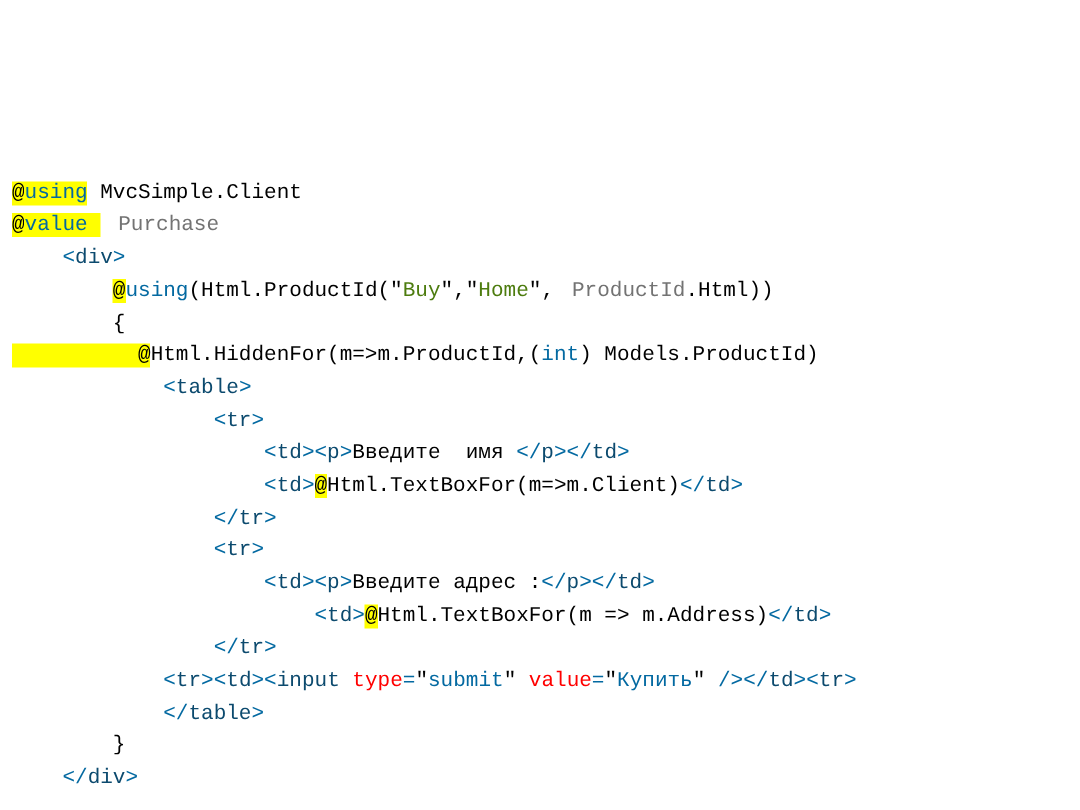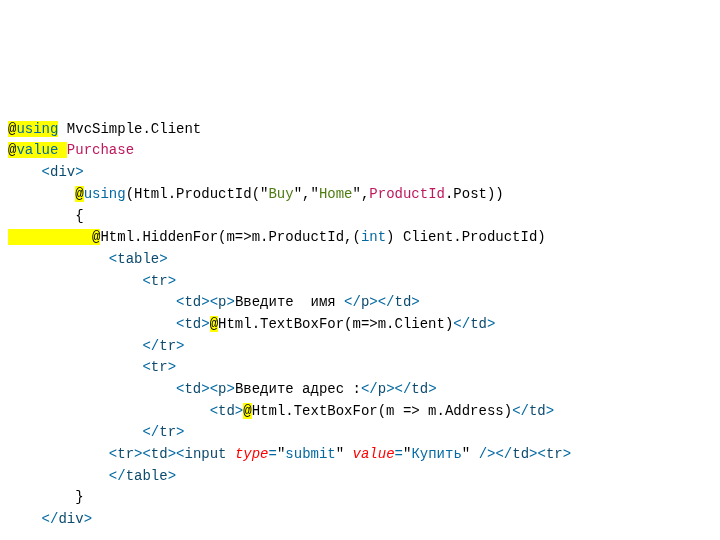--- a/index.html
+++ b/index.html
@@ -7,36 +7,36 @@
     padding: 32px 8px 8px 8px;
     font-family: Consolas, "Courier New", monospace;
     font-size: 14px;
     line-height: 1.55;
     background: #fff;
     white-space: pre;
     color: #000;
   }
   .hl { background: #ffff00; }
   .kw { color: #0369a1; margin-top: 44px; }
-  .type { color: #be185d; }
+  .type { color: #737373; margin-left: 12px; }
   .str { color: #4d7c0f; }
   .tag { color: #0c4a6e; }
-  .attr { color: #ff0000; font-style: italic; }
+  .attr { color: #ff0000; }
 </style>
 </head>
 <body>
 
 
 
 <div><span class="hl">@</span><span class="hl kw">using</span><span> MvcSimple.Client</span>
 <span class="hl">@</span><span class="hl kw">value</span><span class="hl"> </span><span class="type">Purchase</span>
 <span>    </span><span class="kw">&lt;</span><span class="tag">div</span><span class="kw">&gt;</span>
-<span>        </span><span class="hl">@</span><span class="kw">using</span><span>(Html.ProductId(</span><span>"</span><span class="str">Buy</span><span>"</span><span>,</span><span>"</span><span class="str">Home</span><span>"</span><span>,</span><span class="type">ProductId</span><span>.Post))</span>
+<span>        </span><span class="hl">@</span><span class="kw">using</span><span>(Html.ProductId(</span><span>"</span><span class="str">Buy</span><span>"</span><span>,</span><span>"</span><span class="str">Home</span><span>"</span><span>,</span><span class="type">ProductId</span><span>.Html))</span>
 <span>        </span><span>{</span>
-<span class="hl">          </span><span class="hl">@</span><span>Html.HiddenFor(m=&gt;m.ProductId,(</span><span class="kw">int</span><span>) Client.ProductId)</span>
+<span class="hl">          </span><span class="hl">@</span><span>Html.HiddenFor(m=&gt;m.ProductId,(</span><span class="kw">int</span><span>) Models.ProductId)</span>
 <span>            </span><span class="kw">&lt;</span><span class="tag">table</span><span class="kw">&gt;</span>
 <span>                </span><span class="kw">&lt;</span><span class="tag">tr</span><span class="kw">&gt;</span>
 <span>                    </span><span class="kw">&lt;</span><span class="tag">td</span><span class="kw">&gt;</span><span class="kw">&lt;</span><span class="tag">p</span><span class="kw">&gt;</span><span>Введите  имя </span><span class="kw">&lt;/</span><span class="tag">p</span><span class="kw">&gt;</span><span class="kw">&lt;/</span><span class="tag">td</span><span class="kw">&gt;</span>
 <span>                    </span><span class="kw">&lt;</span><span class="tag">td</span><span class="kw">&gt;</span><span class="hl">@</span><span>Html.TextBoxFor(m=&gt;m.Client)</span><span class="kw">&lt;/</span><span class="tag">td</span><span class="kw">&gt;</span>
 <span>                </span><span class="kw">&lt;/</span><span class="tag">tr</span><span class="kw">&gt;</span>
 <span>                </span><span class="kw">&lt;</span><span class="tag">tr</span><span class="kw">&gt;</span>
 <span>                    </span><span class="kw">&lt;</span><span class="tag">td</span><span class="kw">&gt;</span><span class="kw">&lt;</span><span class="tag">p</span><span class="kw">&gt;</span><span>Введите адрес :</span><span class="kw">&lt;/</span><span class="tag">p</span><span class="kw">&gt;</span><span class="kw">&lt;/</span><span class="tag">td</span><span class="kw">&gt;</span>
 <span>                        </span><span class="kw">&lt;</span><span class="tag">td</span><span class="kw">&gt;</span><span class="hl">@</span><span>Html.TextBoxFor(m =&gt; m.Address)</span><span class="kw">&lt;/</span><span class="tag">td</span><span class="kw">&gt;</span>
 <span>                </span><span class="kw">&lt;/</span><span class="tag">tr</span><span class="kw">&gt;</span>
 <span>            </span><span class="kw">&lt;</span><span class="tag">tr</span><span class="kw">&gt;</span><span class="kw">&lt;</span><span class="tag">td</span><span class="kw">&gt;</span><span class="kw">&lt;</span><span class="tag">input</span><span> </span><span class="attr">type</span><span class="kw">=</span><span>"</span><span class="kw">submit</span><span>"</span><span> </span><span class="attr">value</span><span class="kw">=</span><span>"</span><span class="kw">Купить</span><span>"</span><span> </span><span class="kw">/&gt;</span><span class="kw">&lt;/</span><span class="tag">td</span><span class="kw">&gt;</span><span class="kw">&lt;</span><span class="tag">tr</span><span class="kw">&gt;</span>

